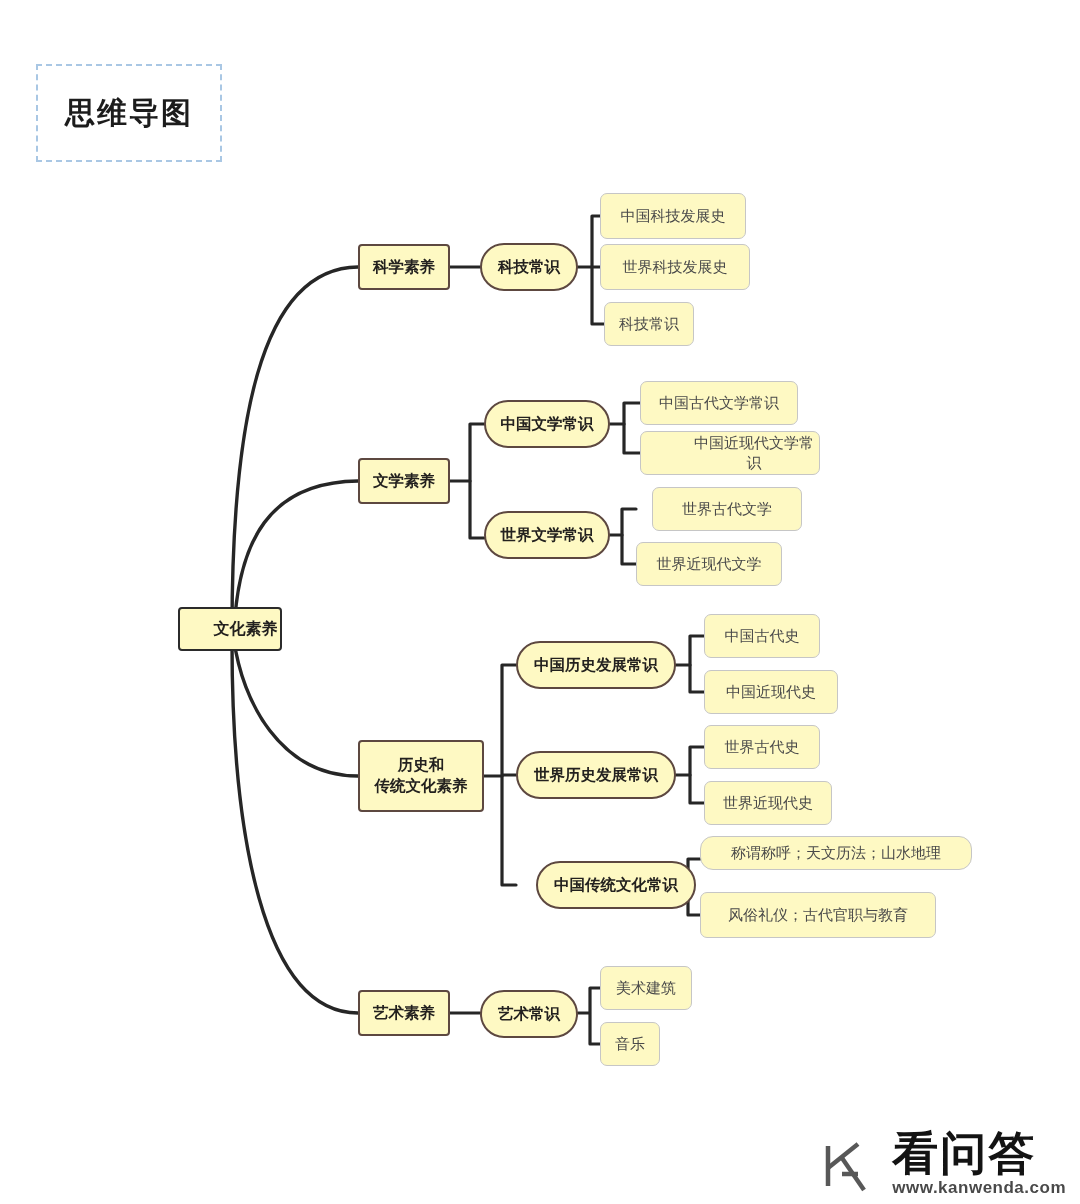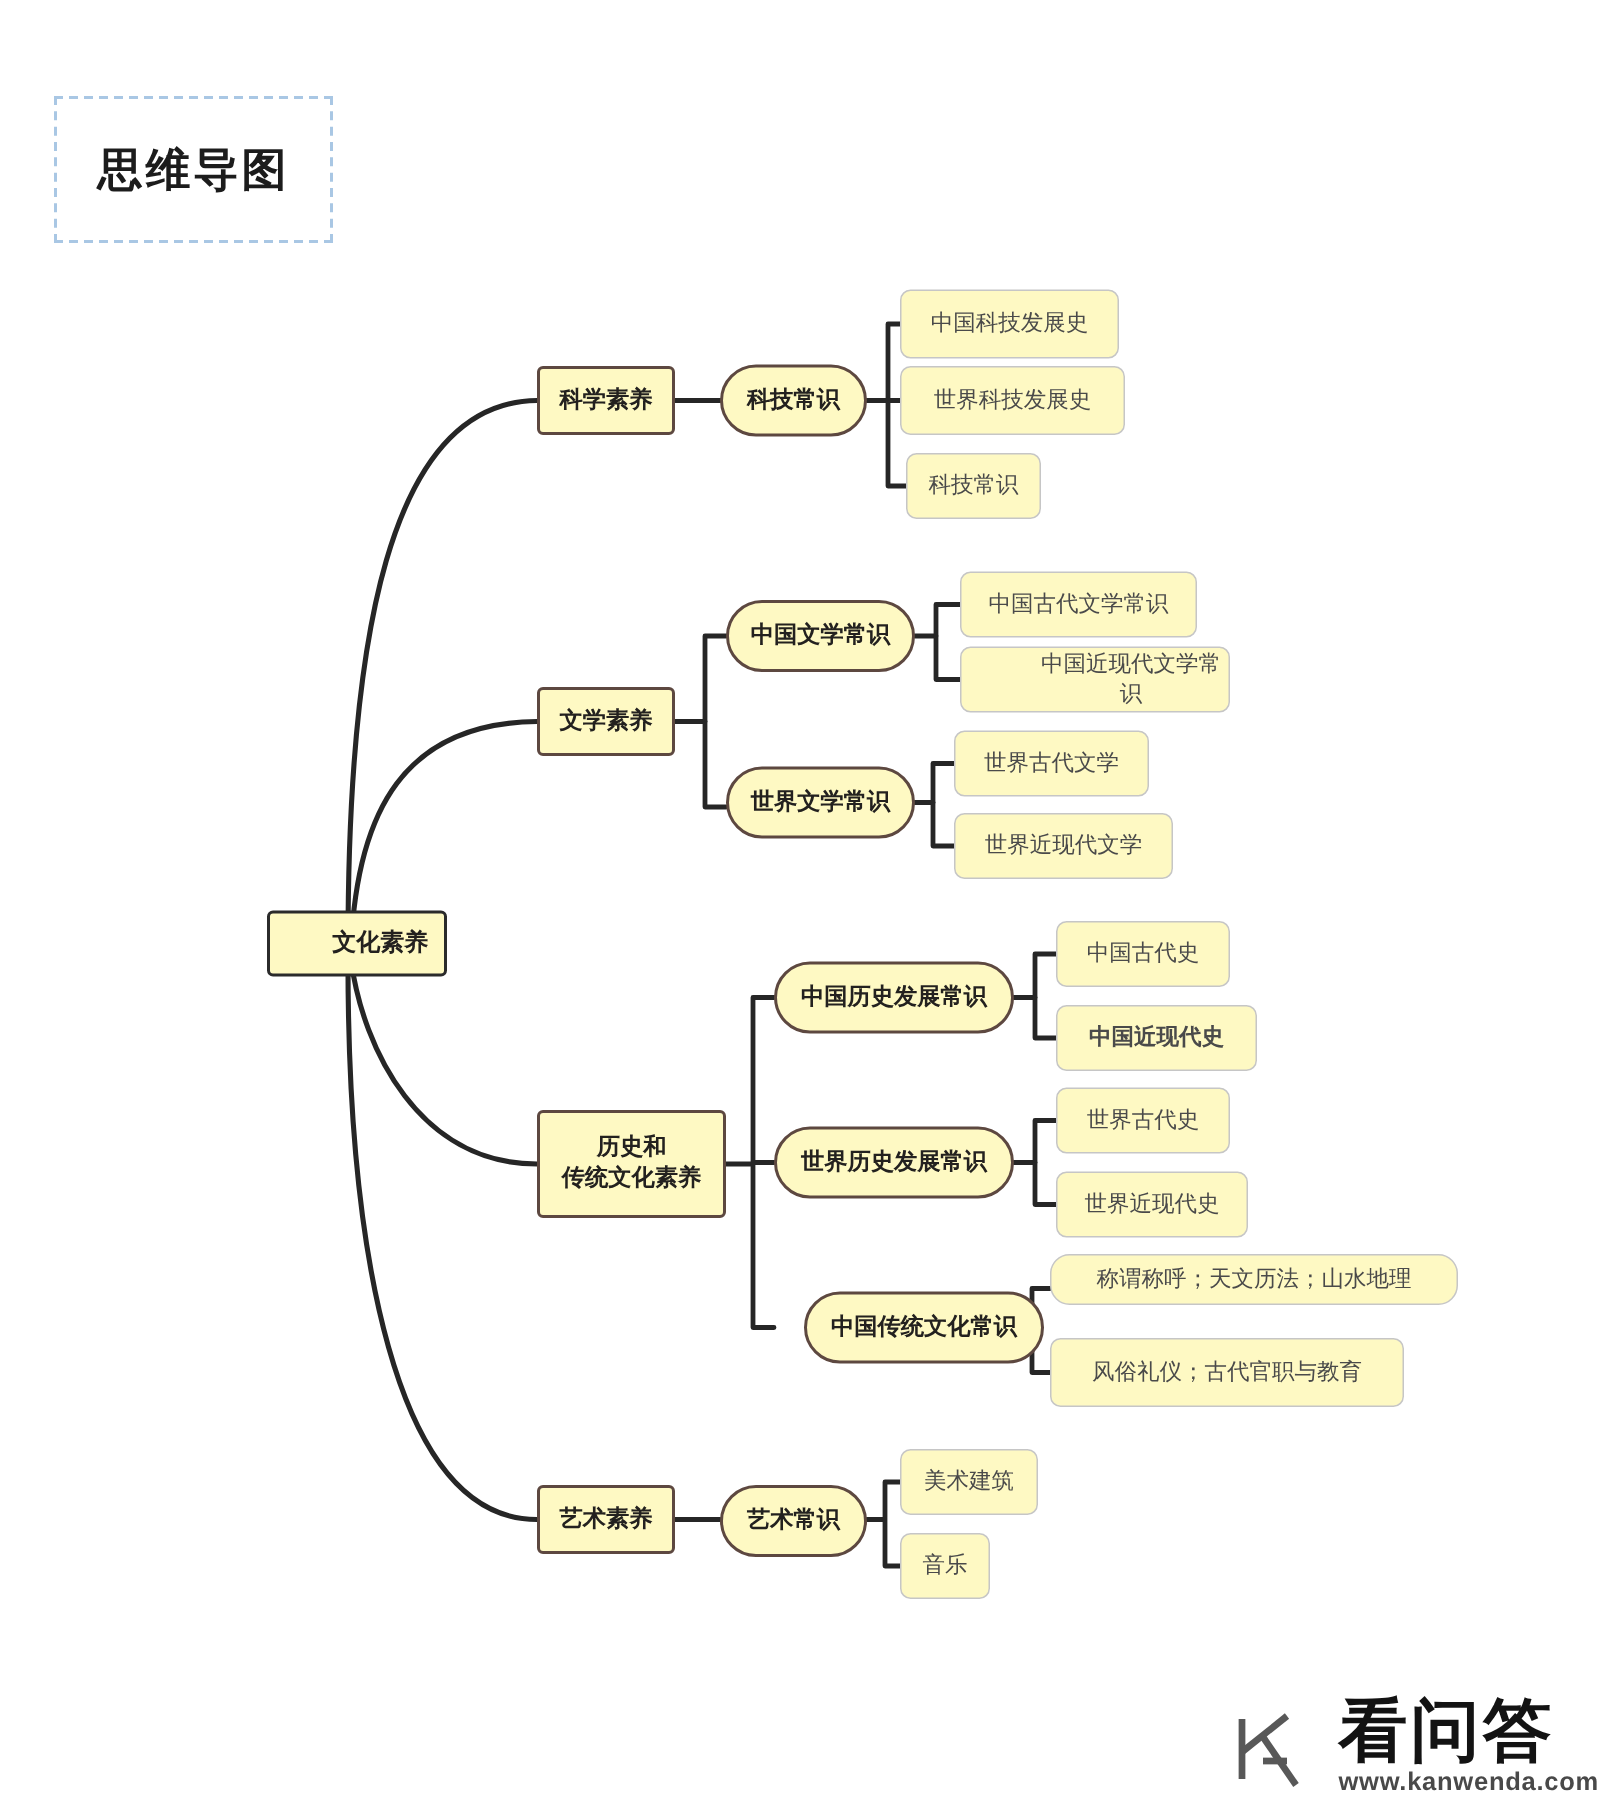--- a/index.html
+++ b/index.html
@@ -124,41 +124,41 @@
     <path d="M578,1013 L590,1013
              M590,988 L590,1044
              M590,988 L600,988 M590,1044 L600,1044"></path>
   </g>
 </svg>
 
 <div class="title-badge">
   <span>思维导图</span>
 </div>
 
-<div class="node root" style="left: 178px; top: 607px; width: 120px; height: 44px; padding-left: 31px;">文化素养</div>
+<div class="node root" style="left: 178px; top: 607px; width: 104px; height: 44px; padding-left: 31px;">文化素养</div>
 
 <div class="node lv1" style="left: 358px; top: 244px; width: 92px; height: 46px;">科学素养</div>
 <div class="node lv2" style="left: 480px; top: 243px; width: 98px; height: 48px;">科技常识</div>
 <div class="node lv3" style="left: 600px; top: 193px; width: 146px; height: 46px;">中国科技发展史</div>
 <div class="node lv3" style="left: 600px; top: 244px; width: 150px; height: 46px;">世界科技发展史</div>
 <div class="node lv3" style="left: 604px; top: 302px; width: 90px; height: 44px;">科技常识</div>
 
 <div class="node lv1" style="left: 358px; top: 458px; width: 92px; height: 46px;">文学素养</div>
 <div class="node lv2" style="left: 484px; top: 400px; width: 126px; height: 48px;">中国文学常识</div>
 <div class="node lv3" style="left: 640px; top: 381px; width: 158px; height: 44px;">中国古代文学常识</div>
 <div class="node lv3" style="left: 640px; top: 431px; width: 180px; height: 44px; padding-left: 48px;">中国近现代文学常识</div>
 <div class="node lv2" style="left: 484px; top: 511px; width: 126px; height: 48px;">世界文学常识</div>
-<div class="node lv3" style="left: 636px; top: 487px; width: 130px; height: 44px;">世界古代文学</div>
+<div class="node lv3" style="left: 652px; top: 487px; width: 150px; height: 44px;">世界古代文学</div>
 <div class="node lv3" style="left: 636px; top: 542px; width: 146px; height: 44px;">世界近现代文学</div>
 
 <div class="node lv1" style="left: 358px; top: 740px; width: 126px; height: 72px;">历史和
 传统文化素养</div>
 <div class="node lv2" style="left: 516px; top: 641px; width: 160px; height: 48px;">中国历史发展常识</div>
 <div class="node lv3" style="left: 704px; top: 614px; width: 116px; height: 44px;">中国古代史</div>
-<div class="node lv3" style="left: 704px; top: 670px; width: 134px; height: 44px; font-weight: bold;">中国近现代史</div>
+<div class="node lv3" style="left: 704px; top: 670px; width: 134px; height: 44px;">中国近现代史</div>
 <div class="node lv2" style="left: 516px; top: 751px; width: 160px; height: 48px;">世界历史发展常识</div>
 <div class="node lv3" style="left: 704px; top: 725px; width: 116px; height: 44px;">世界古代史</div>
 <div class="node lv3" style="left: 704px; top: 781px; width: 128px; height: 44px;">世界近现代史</div>
 <div class="node lv2" style="left: 536px; top: 861px; width: 160px; height: 48px;">中国传统文化常识</div>
 <div class="node lv3" style="left: 700px; top: 836px; width: 272px; height: 34px; border-radius: 13px;">称谓称呼；天文历法；山水地理</div>
 <div class="node lv3" style="left: 700px; top: 892px; width: 236px; height: 46px;">风俗礼仪；古代官职与教育</div>
 
 <div class="node lv1" style="left: 358px; top: 990px; width: 92px; height: 46px;">艺术素养</div>
 <div class="node lv2" style="left: 480px; top: 990px; width: 98px; height: 48px;">艺术常识</div>
 <div class="node lv3" style="left: 600px; top: 966px; width: 92px; height: 44px;">美术建筑</div>

